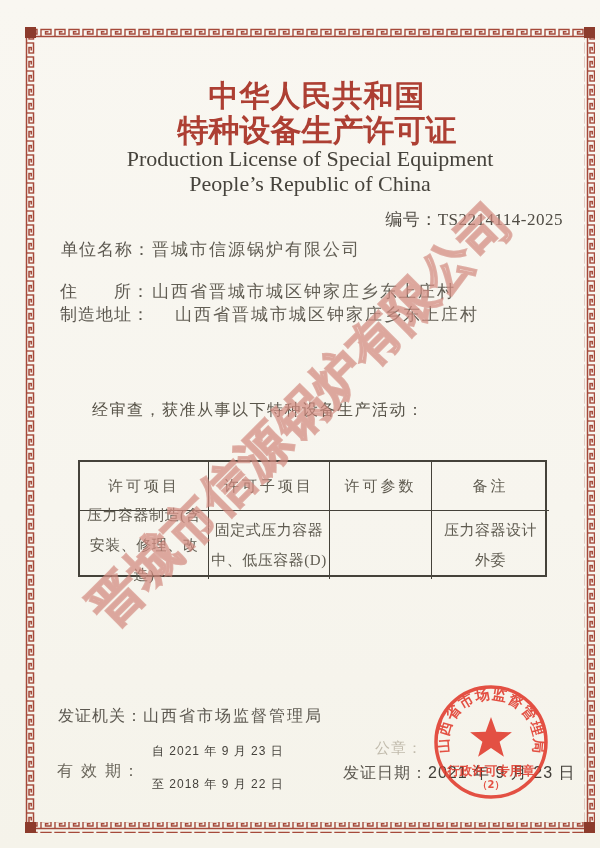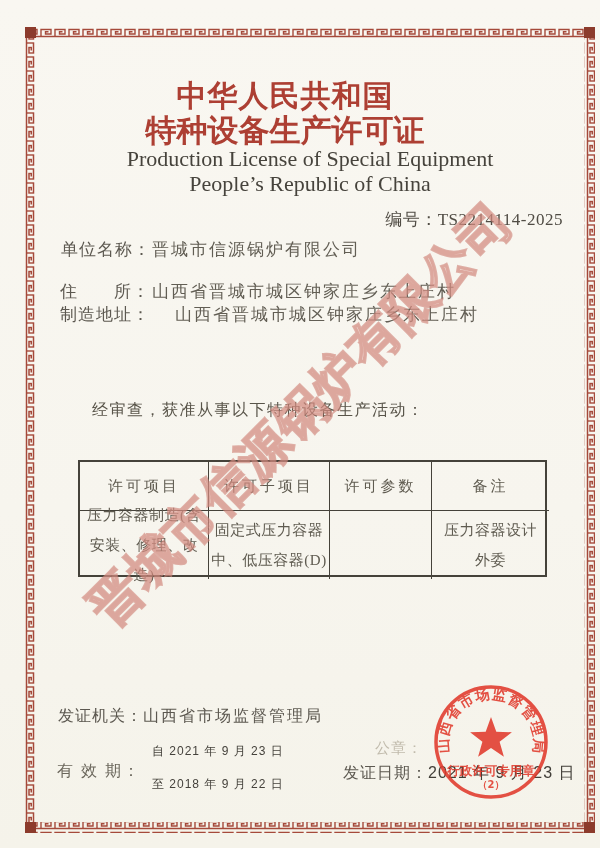--- a/index.html
+++ b/index.html
@@ -7,21 +7,21 @@
     position:relative;width:600px;height:848px;margin:0 auto;
     background:linear-gradient(180deg,#f9f7f1 0%,#f7f5ee 60%,#f5f3ea 100%);
     overflow:hidden;
     font-family:"Liberation Serif","DejaVu Serif",serif;
     color:#5b574d;
   }
   .abs{position:absolute;}
   
   .t-cn{left:25px;width:520px;text-align:center;color:#ad3f33;
         font-family:"DejaVu Sans","Liberation Sans",sans-serif;
-        font-weight:bold;white-space:nowrap;}
+        font-weight:bold;white-space:nowrap;padding-left:32px;}
   .t-cn1{top:76px;font-size:30px;letter-spacing:1px;}
   .t-cn2{top:110px;font-size:31px;letter-spacing:0px;}
   .t-en{left:25px;width:570px;text-align:center;color:#46433c;
         font-size:22px;white-space:nowrap;}
   .t-en1{top:146px;}
   .t-en2{top:171px;}
   .serial{top:208px;right:37px;font-size:17px;color:#504c44;letter-spacing:.5px;}
   
   .inforow{left:60px;width:500px;display:flex;font-size:17px;color:#5c5850;}
   .inforow .lbl{width:92px;flex:none;letter-spacing:1px;}

